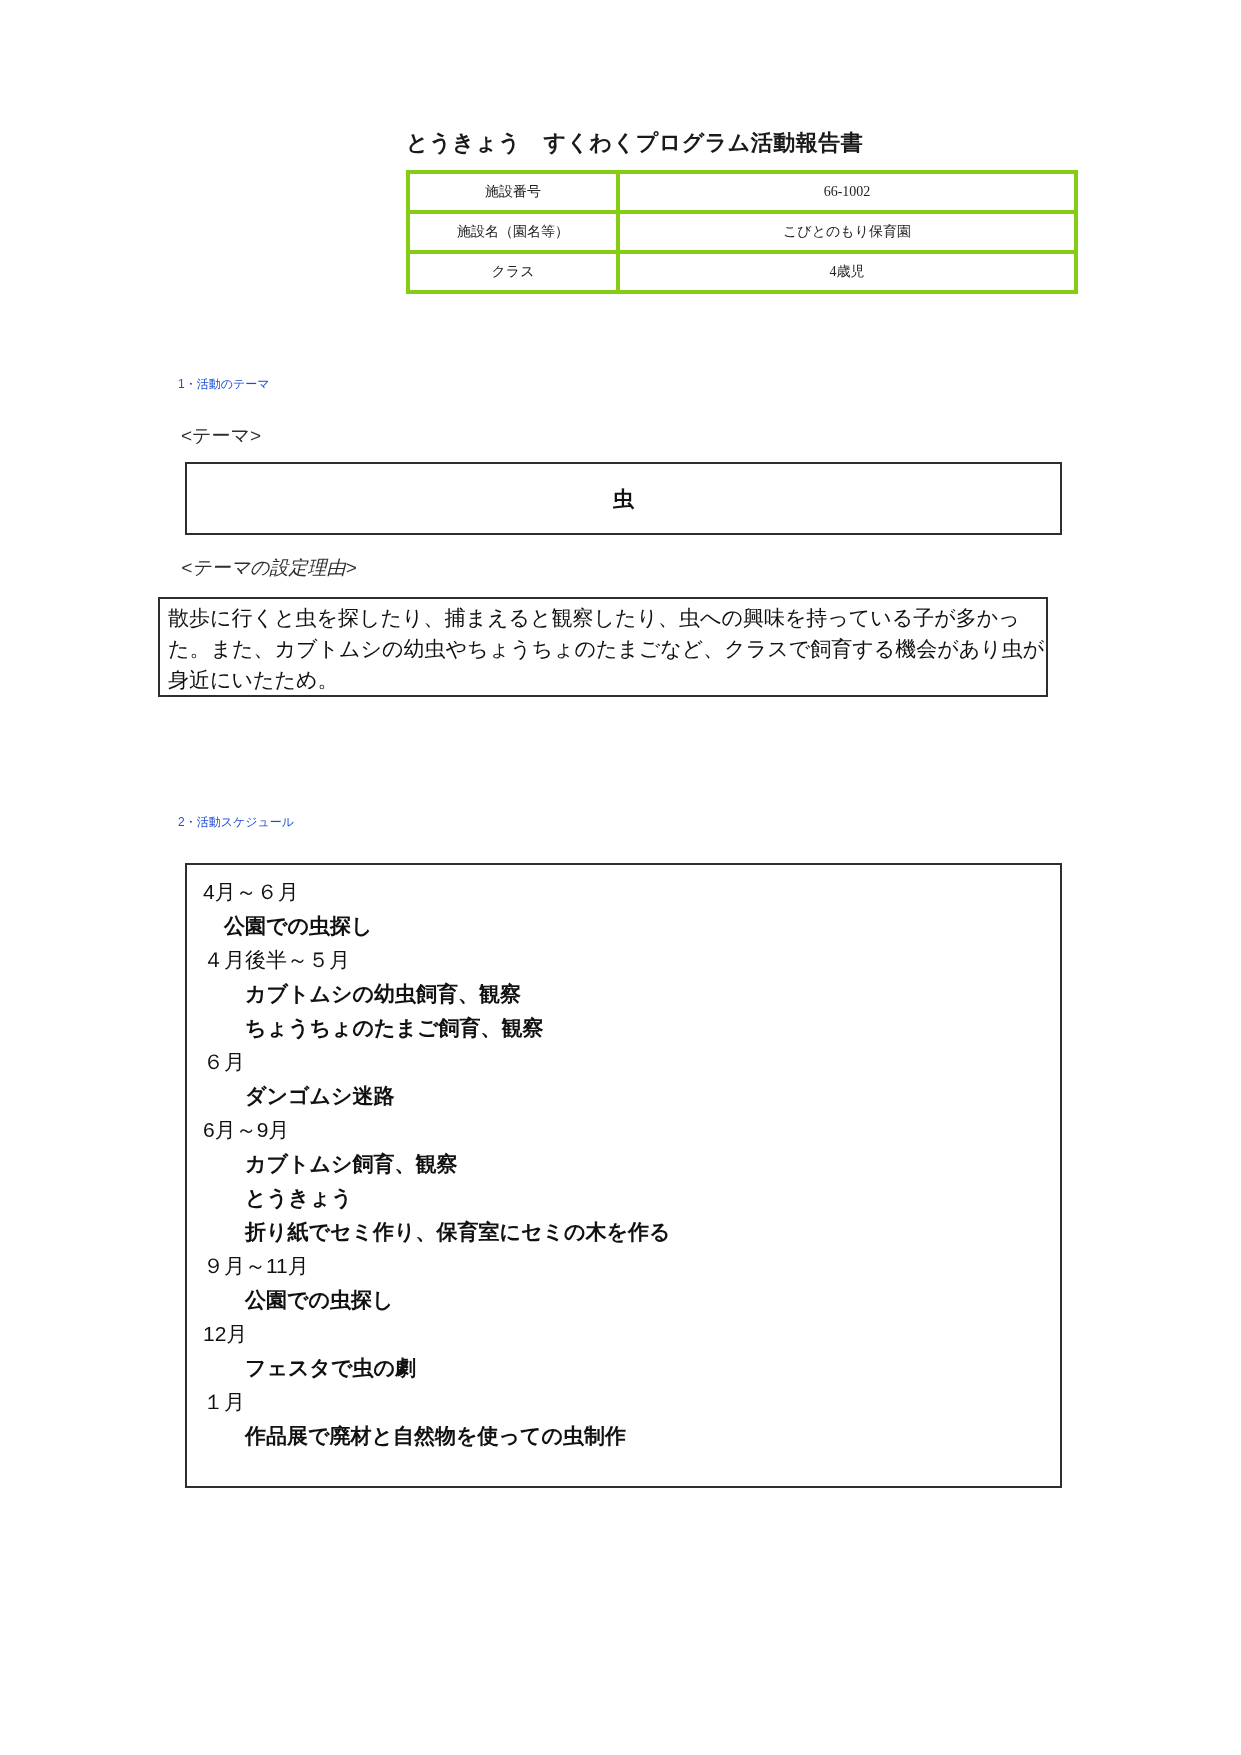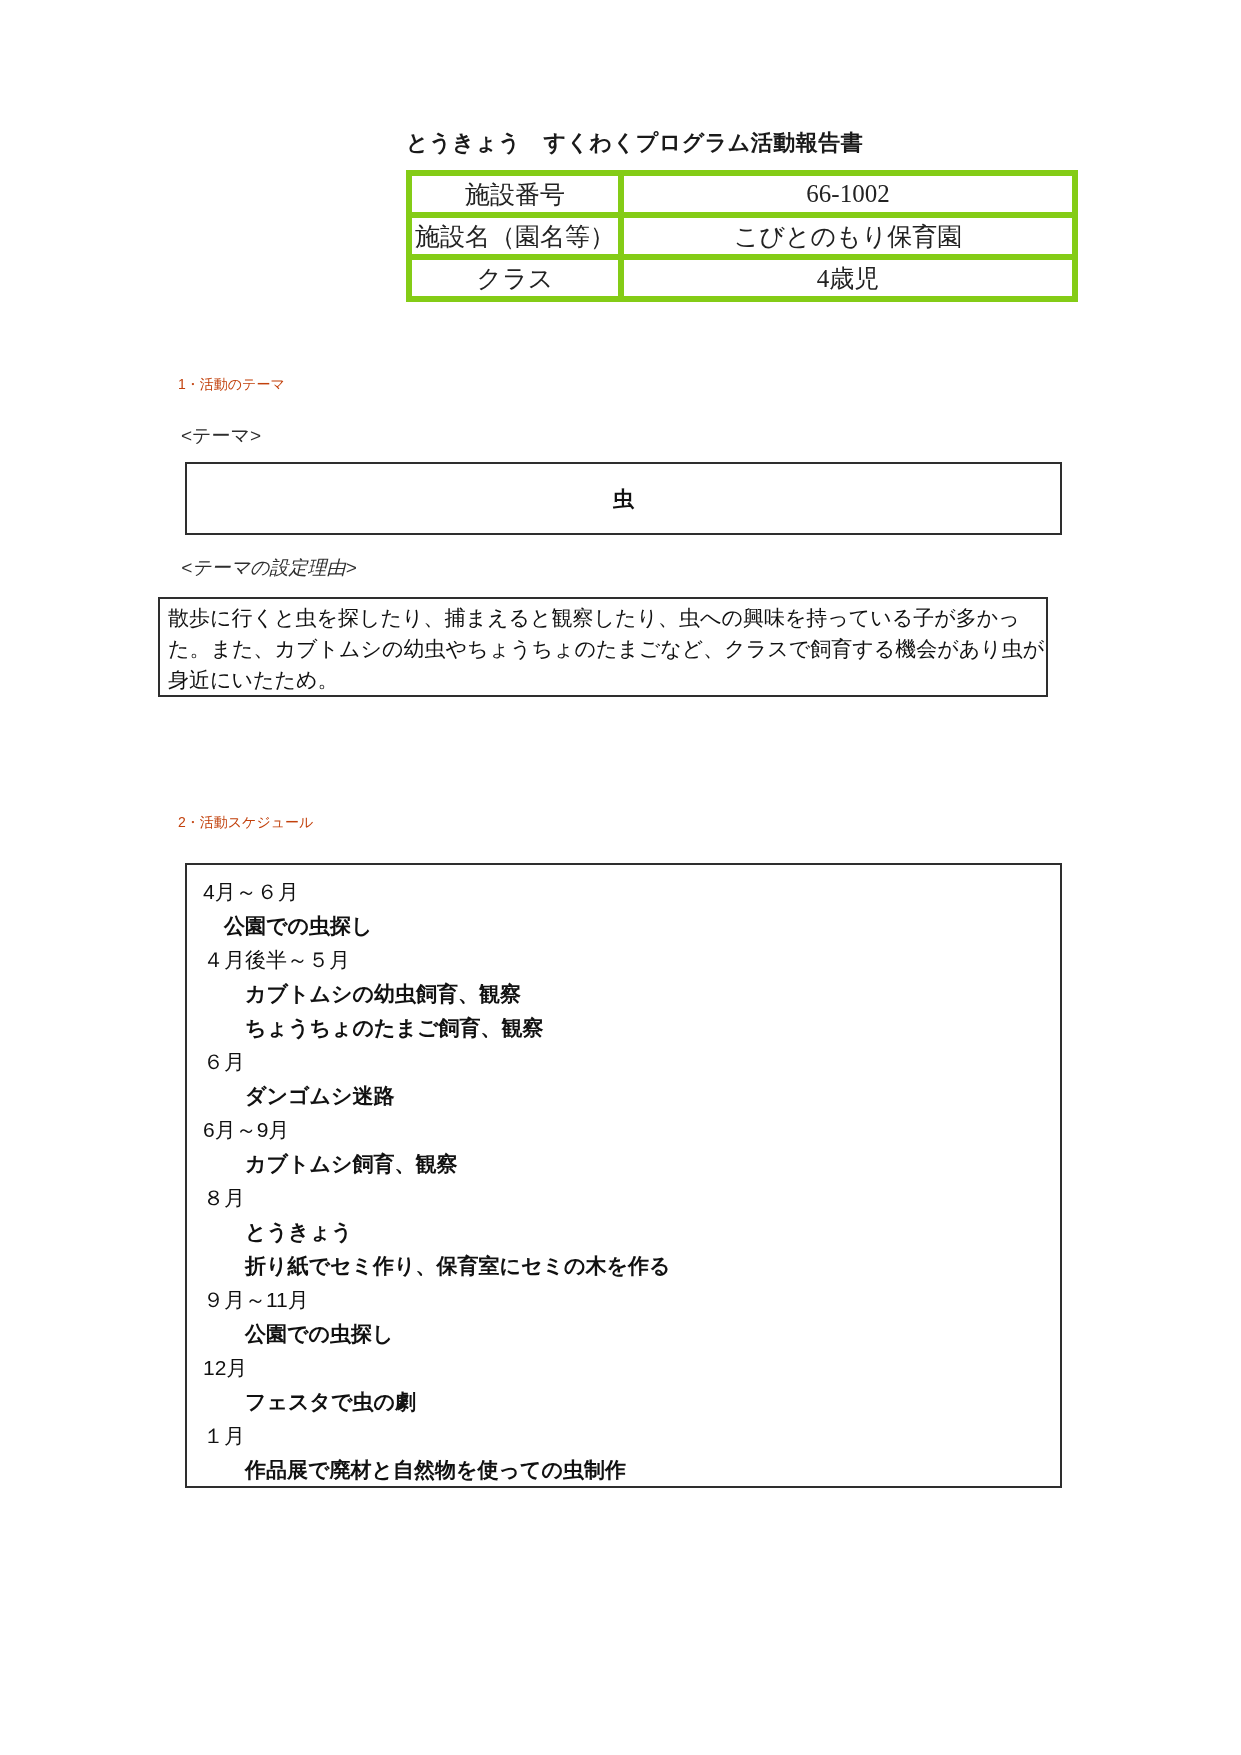--- a/index.html
+++ b/index.html
@@ -25,36 +25,36 @@
   }
   .info-table {
     position: absolute;
     left: 406px;
     top: 170px;
     width: 672px;
     border-collapse: collapse;
     table-layout: fixed;
   }
   .info-table td {
-    border: 6px solid #84cc16;
+    border: 4px solid #84cc16;
     height: 36px;
     text-align: center;
     vertical-align: middle;
-    font-size: 25px;
+    font-size: 14px;
     padding: 0;
     color: #222;
   }
   .info-table td.label { width: 206px; }
   .info-table td.value { font-family: "Liberation Serif", serif; border-radius: 11px; }
 
   .heading {
     position: absolute;
     left: 178px;
-    font-size: 14px;
-    color: #c2410c;
+    font-size: 12px;
+    color: #1d4ed8;
     white-space: pre;
   }
   .heading.s1 { top: 376px; }
   .heading.s2 { top: 814px; }
 
   .sublabel {
     position: absolute;
     left: 181px;
     font-size: 19px;
     color: #2e2e2e;
@@ -155,21 +155,20 @@
   <div class="schedule-box">
       <div class="sched-line">4月～６月</div>
       <div class="sched-line bold">　公園での虫探し</div>
       <div class="sched-line">４月後半～５月</div>
       <div class="sched-line bold">　　カブトムシの幼虫飼育、観察</div>
       <div class="sched-line bold">　　ちょうちょのたまご飼育、観察</div>
       <div class="sched-line">６月</div>
       <div class="sched-line bold">　　ダンゴムシ迷路</div>
       <div class="sched-line">6月～9月</div>
       <div class="sched-line bold">　　カブトムシ飼育、観察</div>
-      <div class="sched-line">８月</div>
       <div class="sched-line bold">　　とうきょう</div>
       <div class="sched-line bold">　　折り紙でセミ作り、保育室にセミの木を作る</div>
       <div class="sched-line">９月～11月</div>
       <div class="sched-line bold">　　公園での虫探し</div>
       <div class="sched-line">12月</div>
       <div class="sched-line bold">　　フェスタで虫の劇</div>
       <div class="sched-line">１月</div>
       <div class="sched-line bold">　　作品展で廃材と自然物を使っての虫制作</div>
     </div>
 

